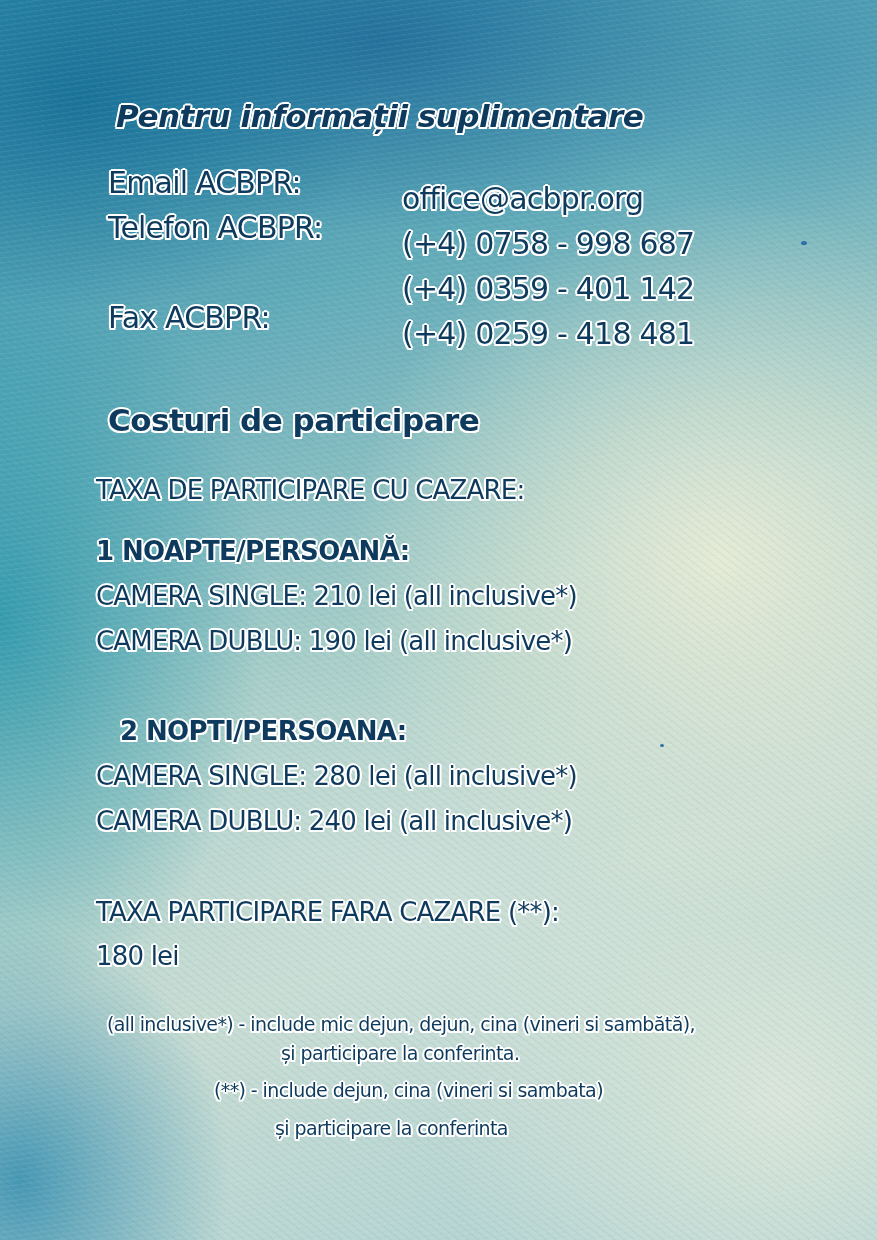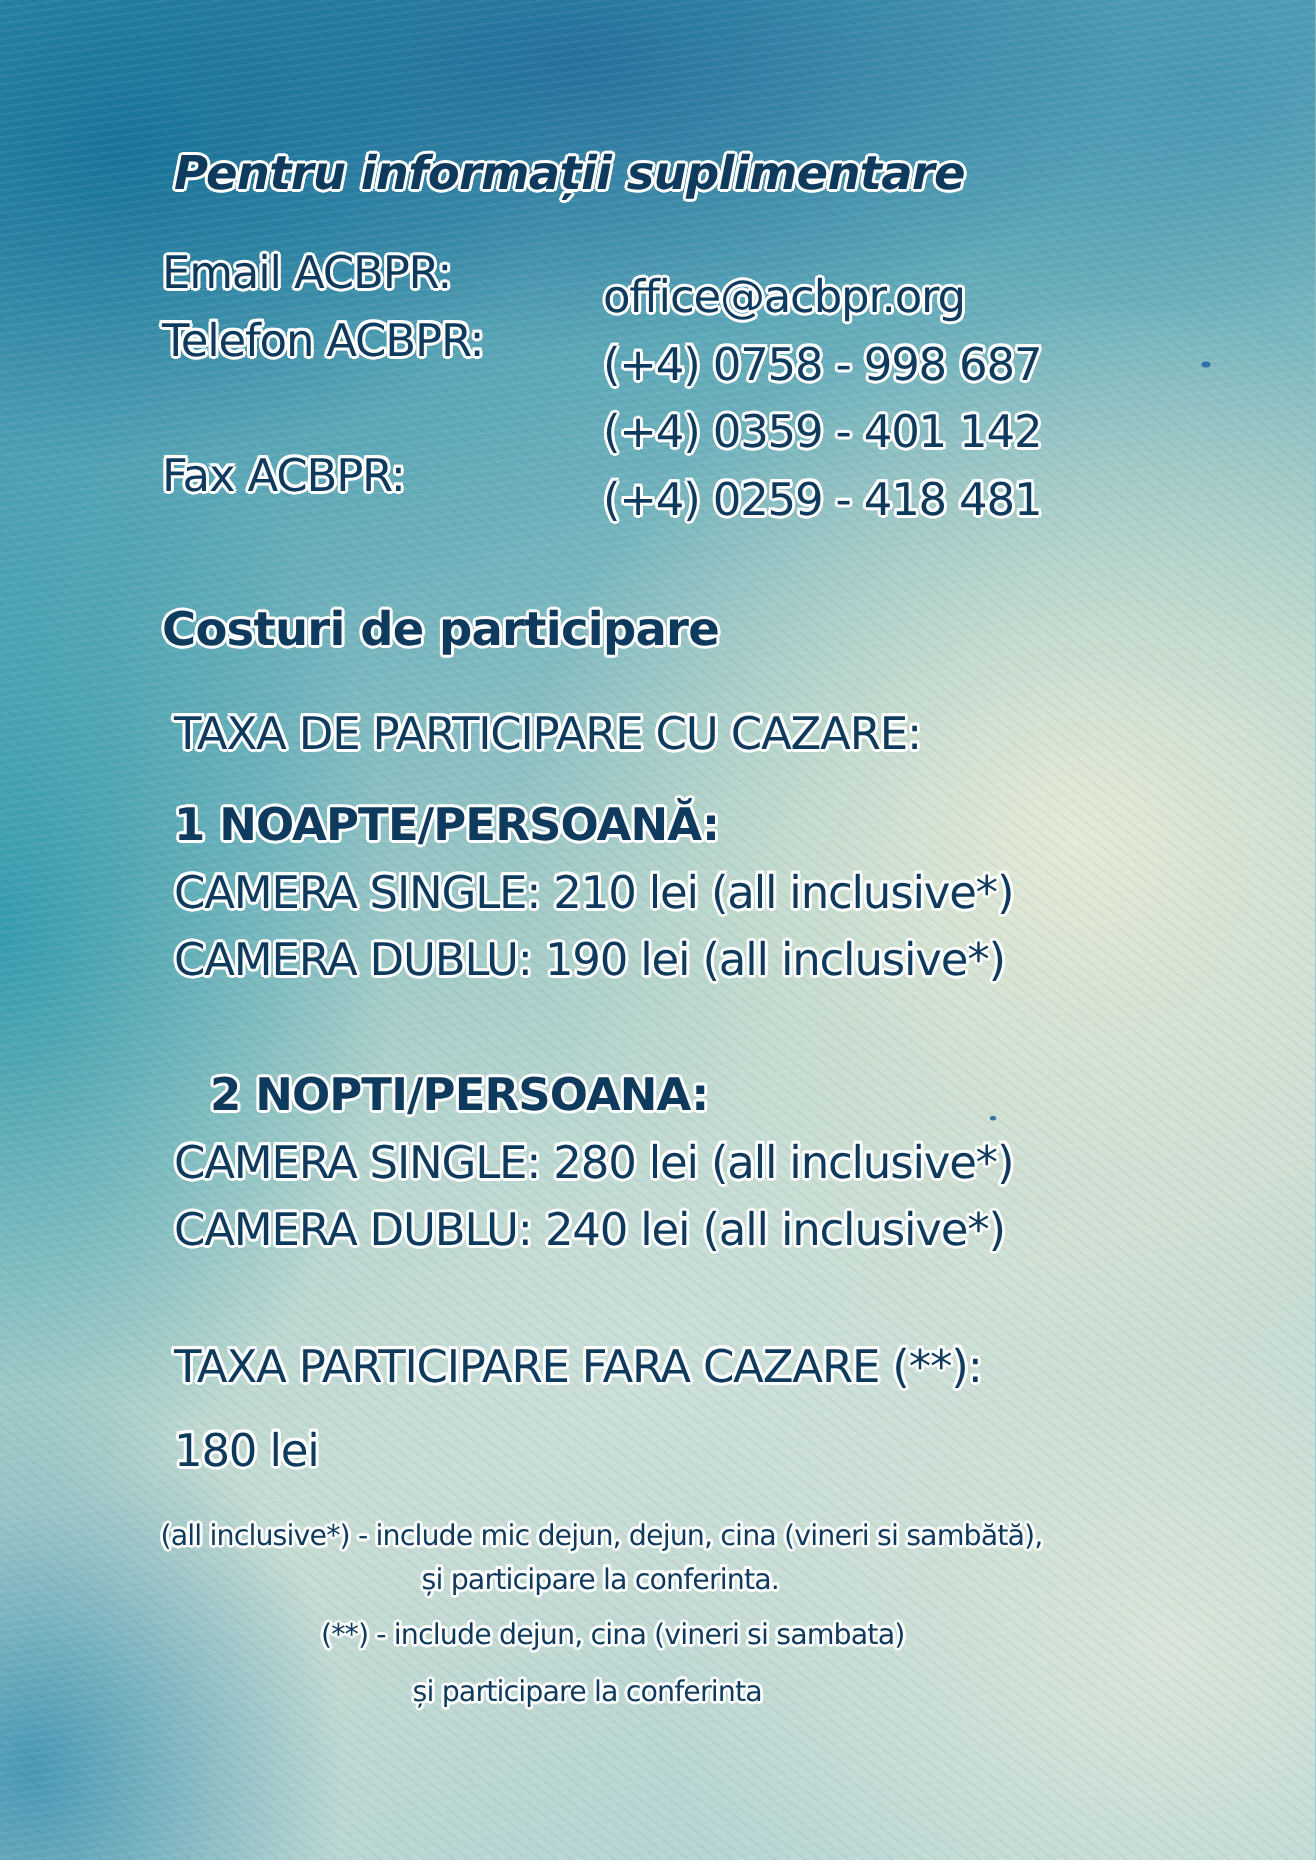--- a/index.html
+++ b/index.html
@@ -76,22 +76,22 @@
       top: 0;
     }
     .contact-value {
       position: absolute;
       left: 270px;
       top: 16px;
       margin-left: 24px;
     }
     .line {
       position: absolute;
-      left: 116px;
-      font-size: 30px;
+      left: 96px;
+      font-size: 26px;
       letter-spacing: -0.8px;
       line-height: 40px;
     }
     .line.bold {
       font-weight: bold;
       letter-spacing: -0.6px;
       text-align: right;
     }
     .note {
       position: absolute;
@@ -138,21 +138,21 @@
 
     <div class="line bold outline" style="top:531px;">1 NOAPTE/PERSOANĂ:</div>
     <div class="line outline" style="top:576px;">CAMERA SINGLE: 210 lei (all inclusive*)</div>
     <div class="line outline" style="top:621px;">CAMERA DUBLU: 190 lei (all inclusive*)</div>
 
     <div class="line bold outline" style="top:711px;margin-left:24px;">2 NOPTI/PERSOANA:</div>
     <div class="line outline" style="top:756px;">CAMERA SINGLE: 280 lei (all inclusive*)</div>
     <div class="line outline" style="top:801px;">CAMERA DUBLU: 240 lei (all inclusive*)</div>
 
     <div class="line outline" style="top:892px;">TAXA PARTICIPARE FARA CAZARE (**):</div>
-    <div class="line outline" style="top:936px;margin-top:12px;">180 lei</div>
+    <div class="line outline" style="top:936px;">180 lei</div>
   </section>
 
   <section>
     <div class="note outline" style="left:107px; top:1011px;">(all inclusive*) -  include mic dejun, dejun, cina (vineri si sambătă),</div>
     <div class="note outline" style="left:281px; top:1040px;">și participare la conferinta.</div>
     <div class="note outline" style="left:214px; top:1077px;">(**) -  include dejun, cina (vineri si sambata)</div>
     <div class="note outline" style="left:275px; top:1115px;">și participare la conferinta</div>
   </section>
 
 </div>

